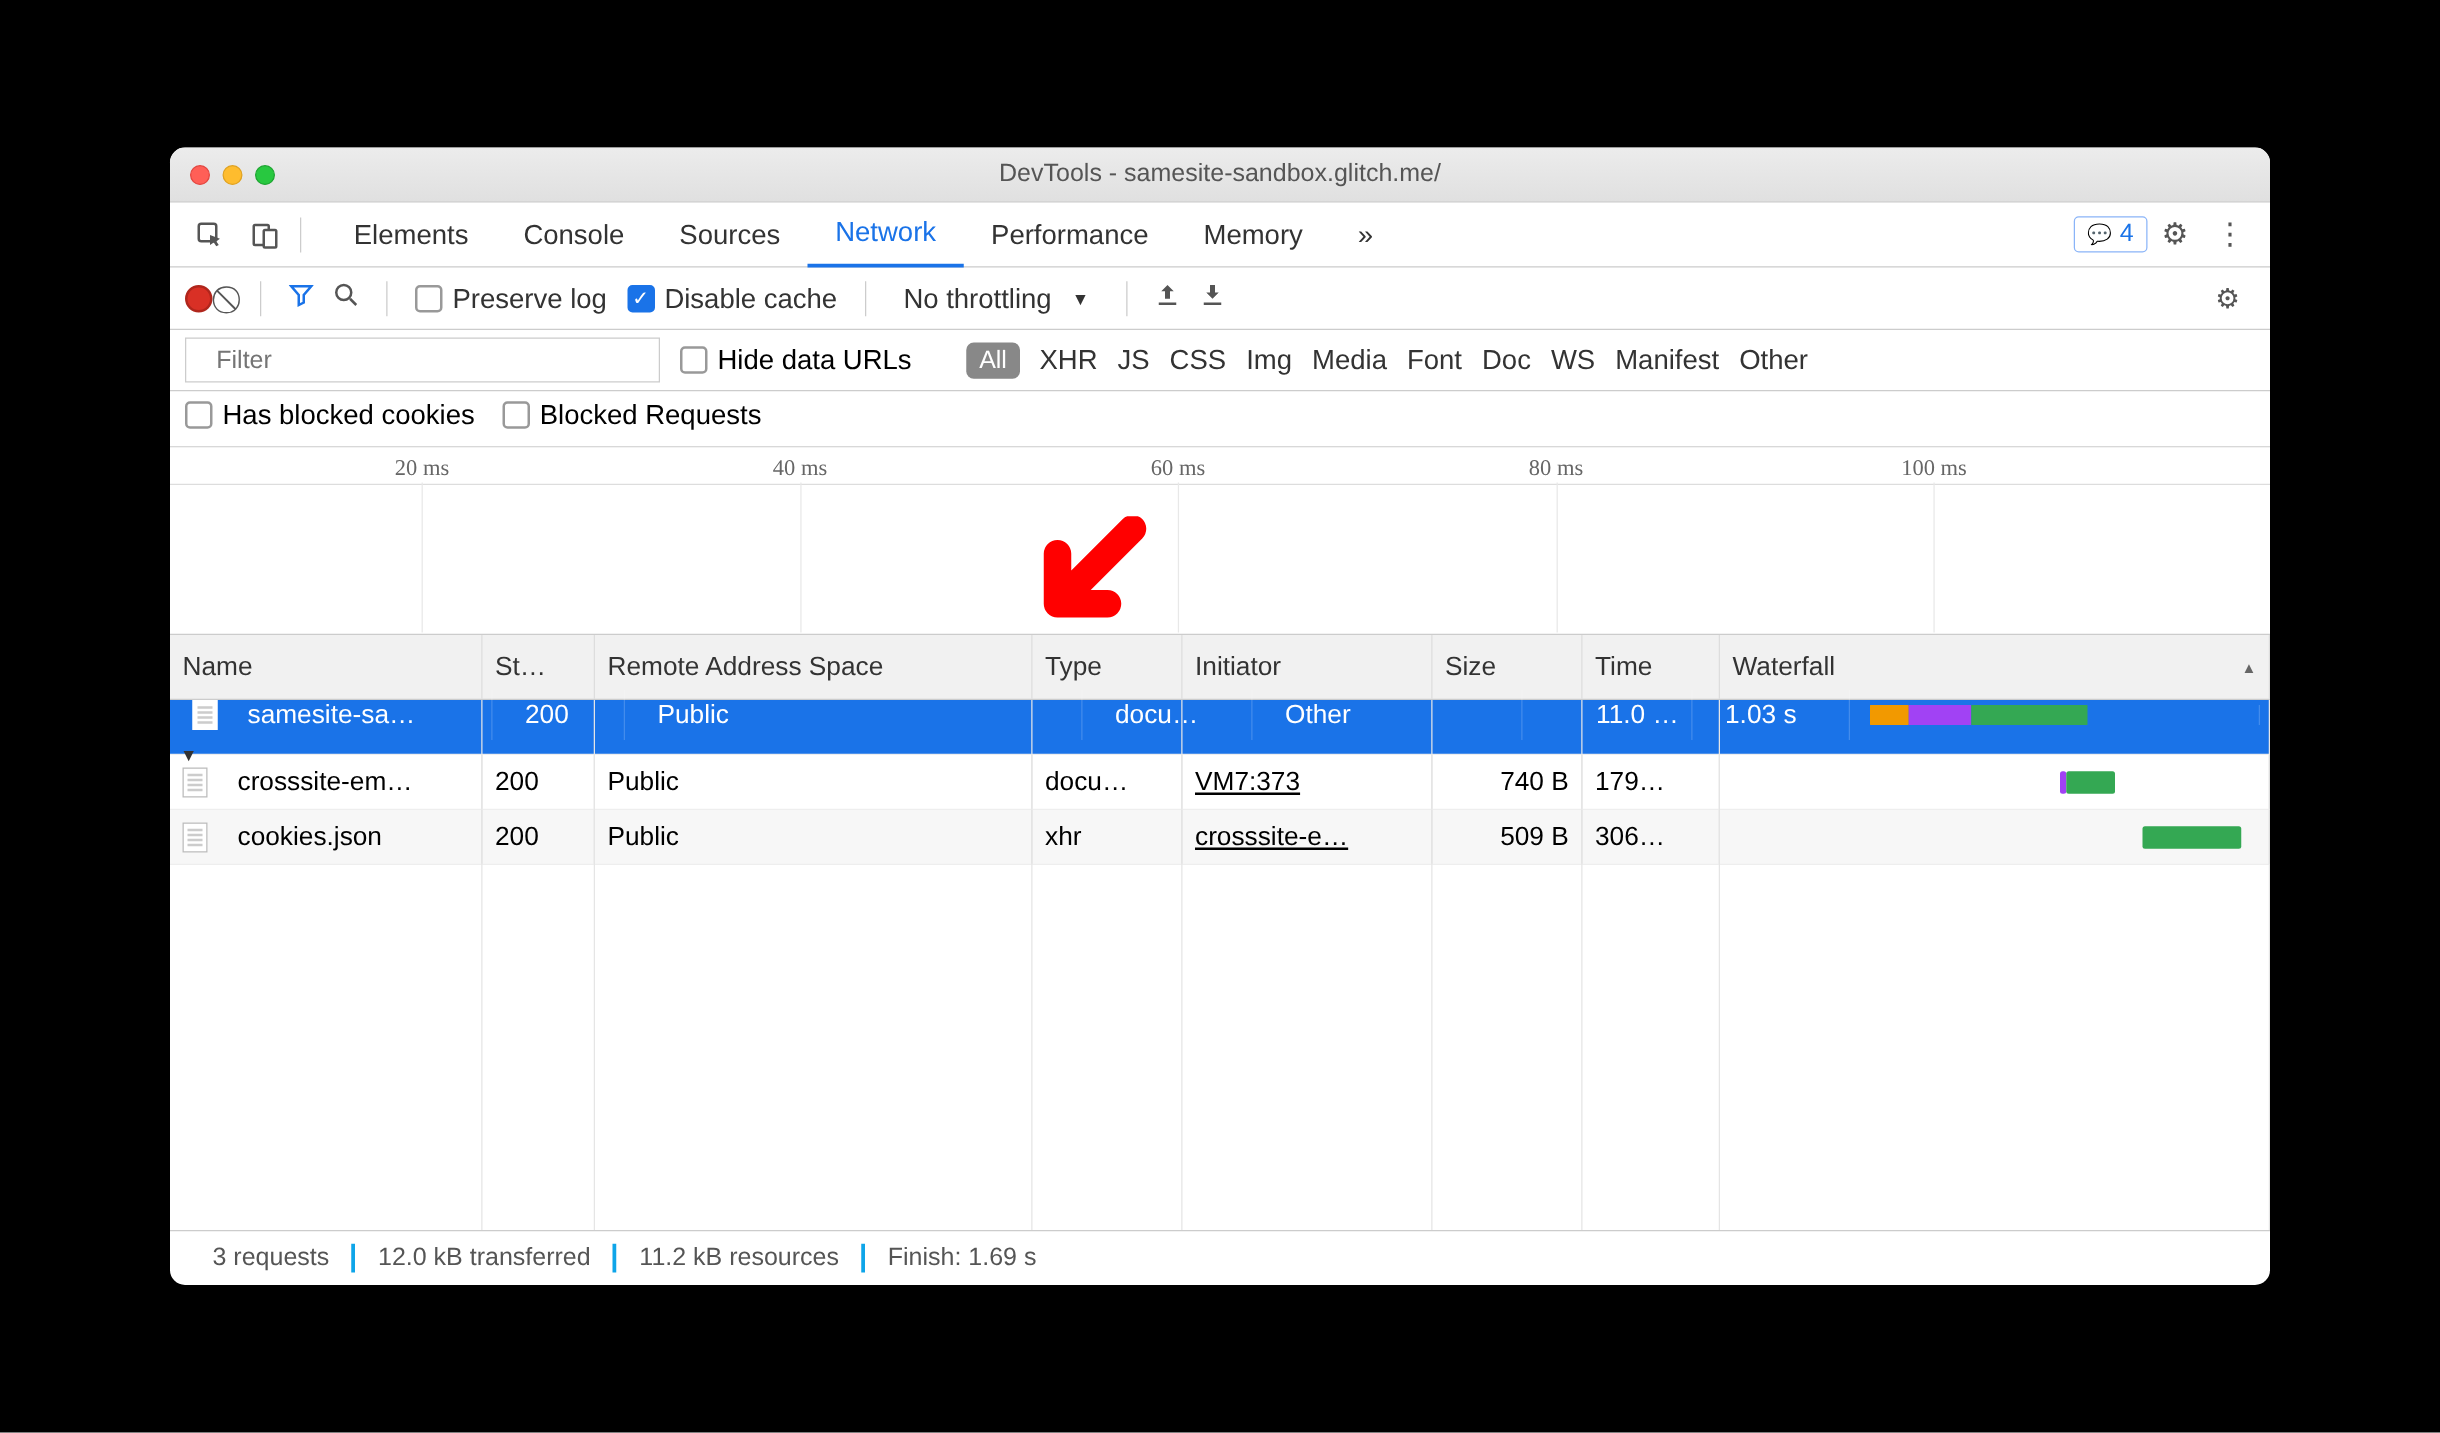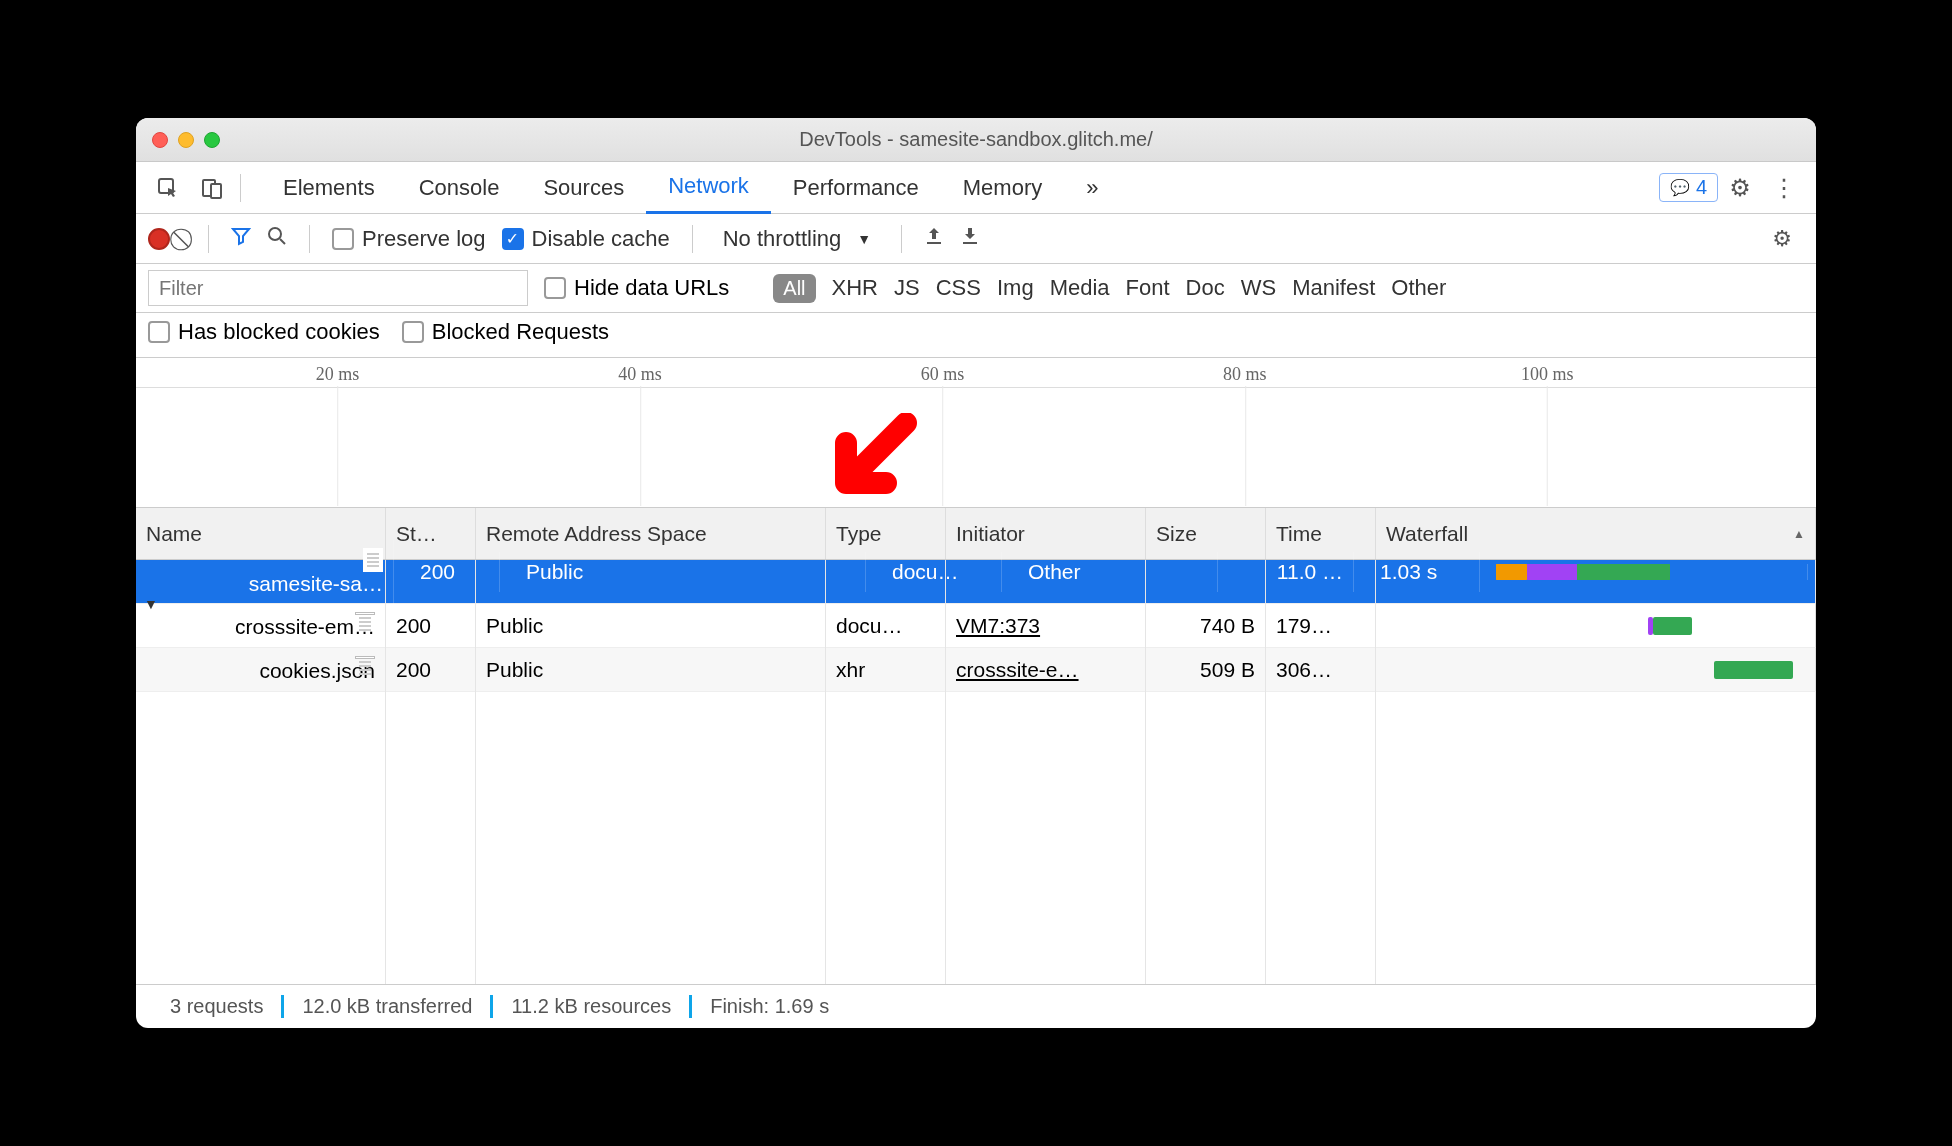--- a/index.html
+++ b/index.html
@@ -86,21 +86,21 @@
   .ic2 { color:#555; font-size:22px;}
   
   .filterrow {
     display:flex; align-items:center; flex-wrap:wrap;
     padding: 6px 12px; gap: 16px;
     font-size: 22px;
     border-bottom:1px solid #ccc;
   }
   .filterbox {
     width: 380px; height:36px;
-    border:1px solid #ccc; padding:0 10px;
+    border:1px solid #ccc; padding:0 24px;
     font-size:20px; color:#888;
   }
   .pill {
     padding:3px 10px; border-radius:6px;
     background:#888; color:#fff; font-size:20px;margin-left:28px;
   }
   .flink { color:#333; font-size:22px;}
   .checkrow {
     display:flex; align-items:center; gap:22px;
     padding:6px 12px 12px; font-size:22px;
@@ -146,21 +146,21 @@
     border-right:1px solid #ddd;
     white-space:nowrap; overflow:hidden; text-overflow:ellipsis;
     display:flex; align-items:center;
   }
   .gh { font-weight:400; color:#333;}
   .gh.sort::after { content:"▲"; margin-left:auto; font-size:12px; color:#666;}
   .grow { height:44px; border-bottom:1px solid #eee; background:#fff;}
   .grow:nth-child(odd){ background:#f7f7f7;}
   .grow.sel { background:#1a73e8; color:#fff;}
   .grow.sel .gc { border-right-color: rgba(255,255,255,.18);}
-  .fname { display:flex; align-items:flex-end; gap:0;flex-direction:column;}
+  .fname { display:flex; align-items:center; gap:24px;}
   .ficon { width:20px; height:24px; border:1px solid #bbb; background:#fff; position:relative;}
   .ficon::before { content:""; position:absolute; left:3px; right:3px; top:4px; height:2px; background:#ccc; box-shadow:0 4px #ccc,0 8px #ccc,0 12px #ccc;}
   .grow.sel .ficon{ border-color:#fff;}
   .initlink { text-decoration:underline;}
   .numr { justify-content:flex-end;}
   .wf { position:relative;}
   .wbar { position:absolute; height:18px; top:50%; transform:translateY(-50%); border-radius:2px;}
   
   .status {
     height:44px; border-top:1px solid #ccc;

